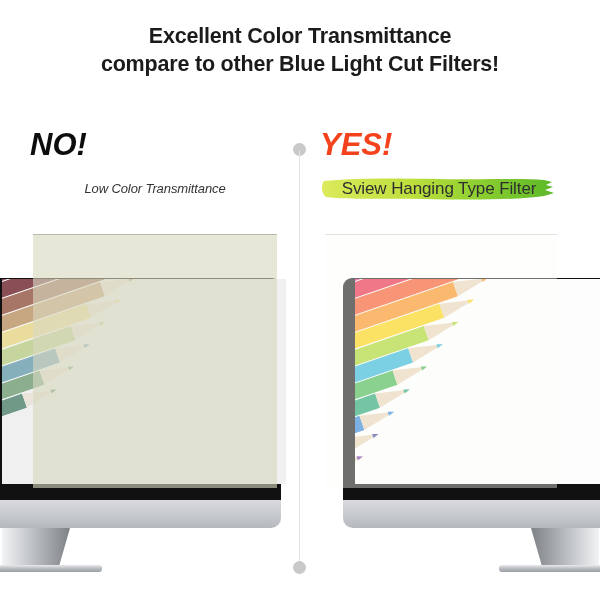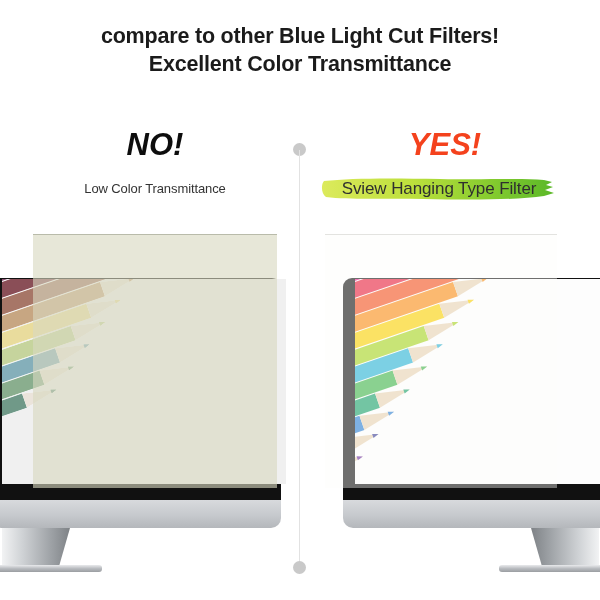--- a/index.html
+++ b/index.html
@@ -53,21 +53,21 @@
     height: 13px;
     border-radius: 50%;
     background: #c9c9c9;
   }
   .divider-dot.top { top: 143px; }
   .divider-dot.bottom { top: 561px; }
 
   
   .verdict {
     position: absolute;
-    text-align: center;
+    text-align: left;
     font-size: 31px;
     font-weight: bold;
     font-style: italic;
     letter-spacing: 0px;
   }
   .verdict-no {
     left: 30px;
     top: 127px;
     width: 250px;
     color: #0d0d0d;
@@ -81,20 +81,21 @@
 
   .sublabel {
     position: absolute;
     left: 30px;
     top: 181px;
     width: 250px;
     text-align: center;
     font-size: 13px;
     color: #333333;
     letter-spacing: -0.1px;
+    font-style: italic;
   }
 
   
   .badge-wrap {
     position: absolute;
     left: 320px;
     top: 176px;
     width: 250px;
     height: 26px;
   }
@@ -238,22 +239,22 @@
   .art svg { display: block; width: 100%; height: 100%; }
 
   .desat { filter: saturate(0.30) brightness(1.14) contrast(0.88); }
 </style>
 </head>
 <body>
 
 <div class="stage">
 
   <div class="headline">
+    <span class="hl-line">Excellent Color Transmittance</span>
     <span class="hl-line">compare to other Blue Light Cut Filters!</span>
-    <span class="hl-line">Excellent Color Transmittance</span>
   </div>
 
   <div class="divider-dot top"></div>
   <div class="divider"></div>
   <div class="divider-dot bottom"></div>
 
   <div class="verdict verdict-no">NO!</div>
   <div class="sublabel">Low Color Transmittance</div>
 
   <div class="verdict verdict-yes">YES!</div>

